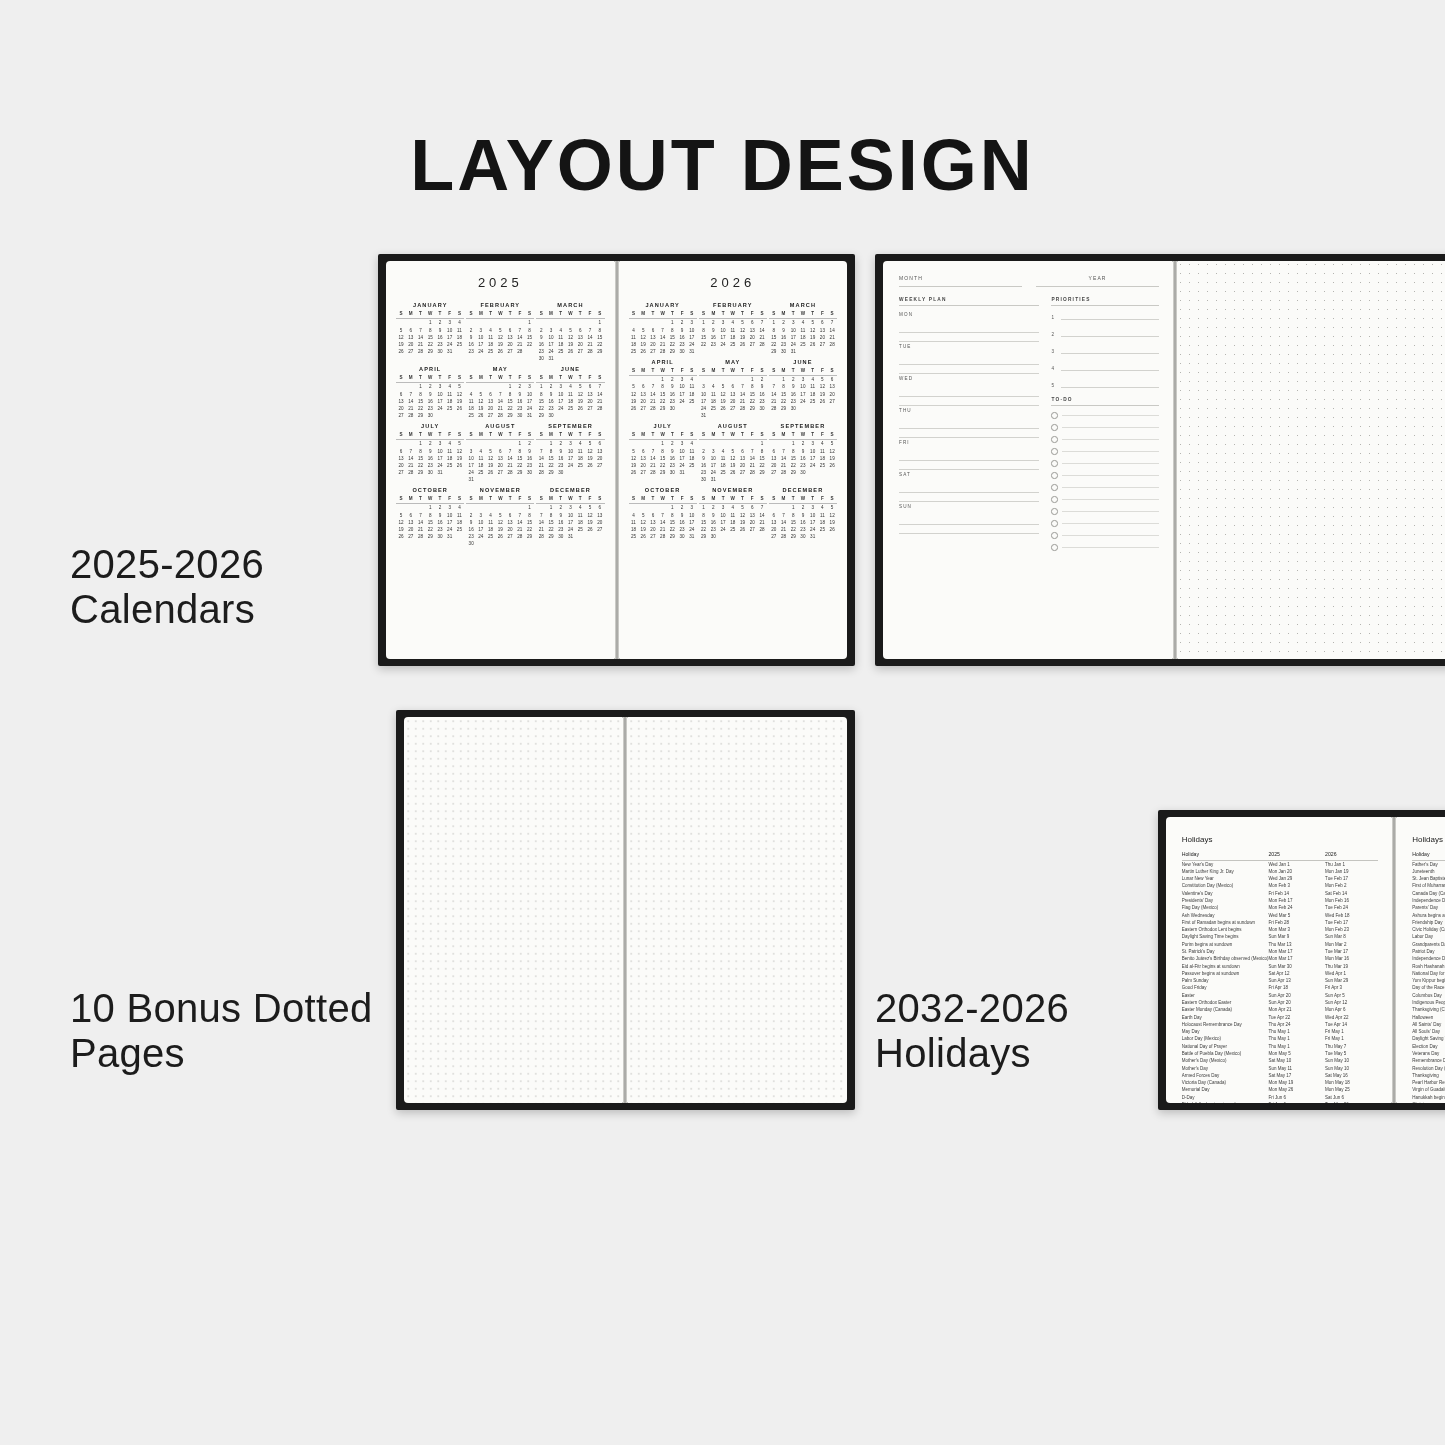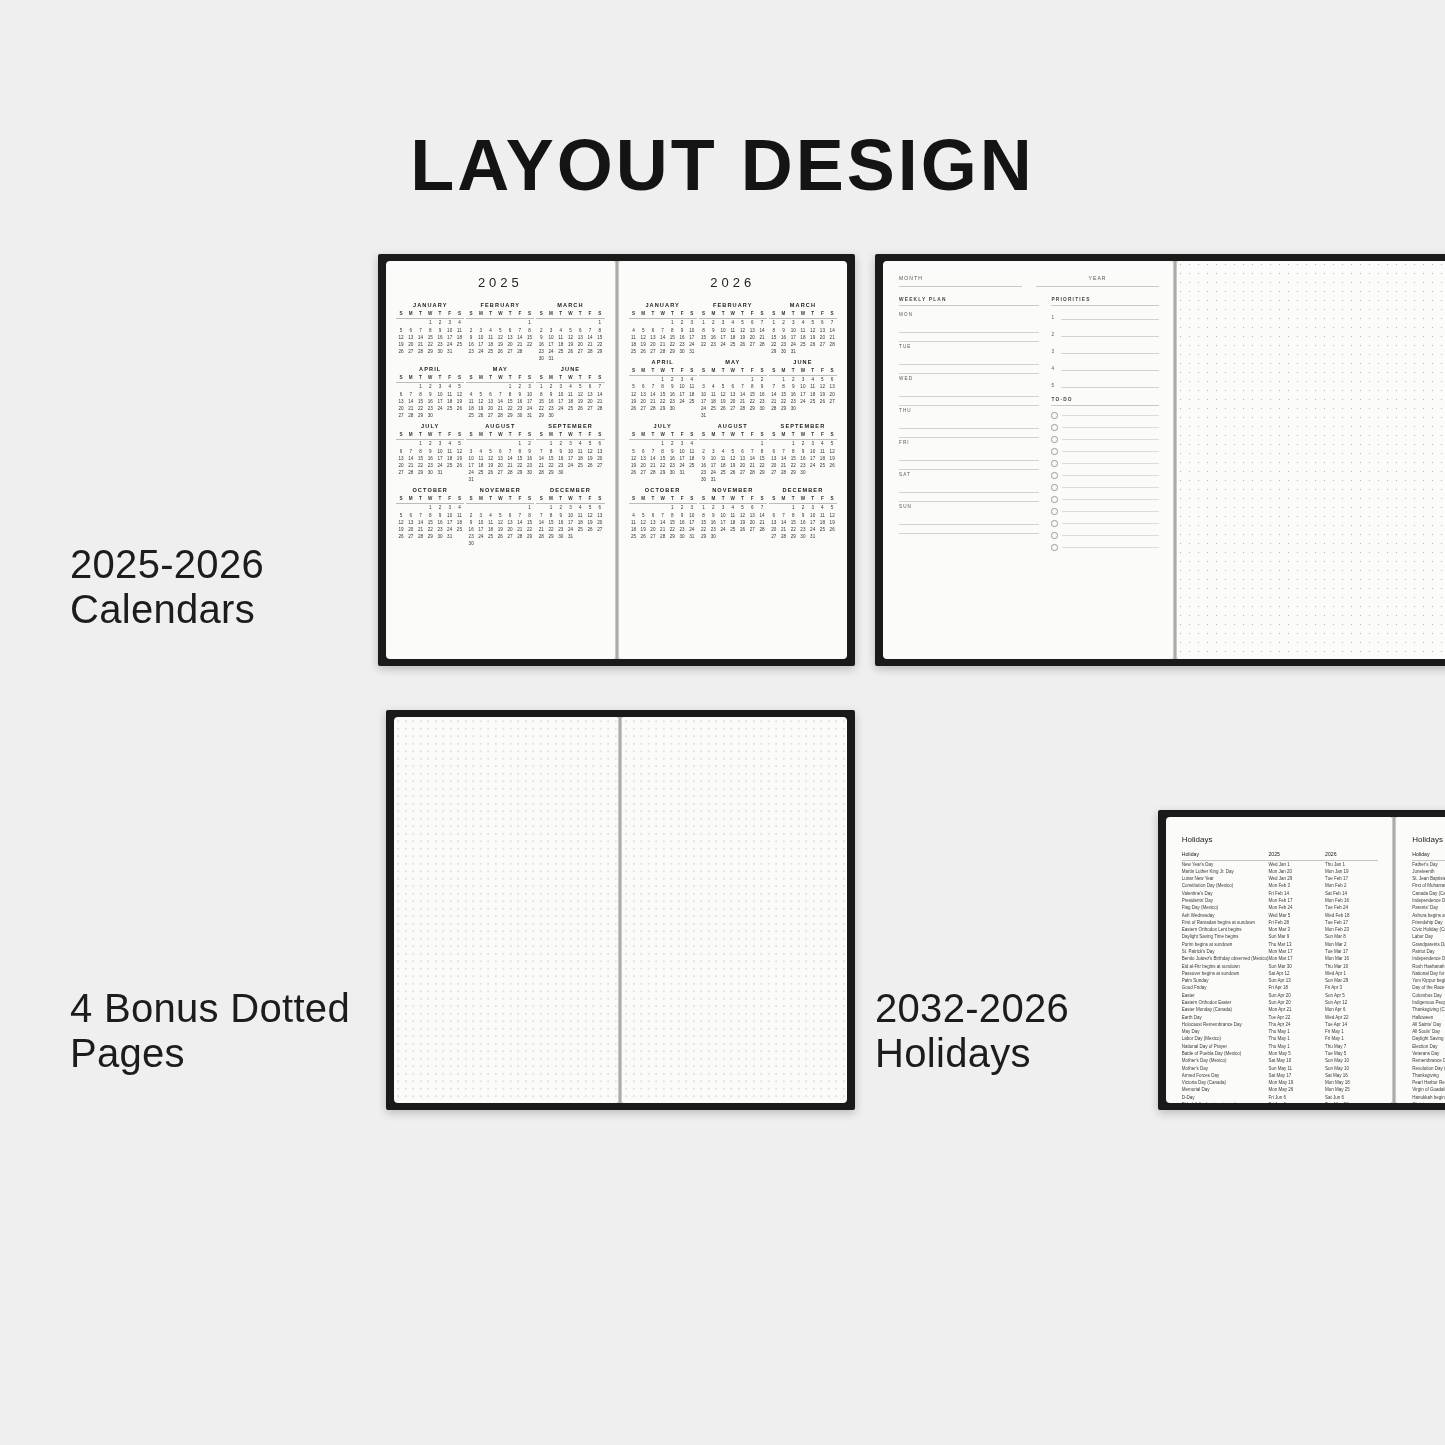--- a/index.html
+++ b/index.html
@@ -1800,21 +1800,21 @@
           </div>
         </div>
         <div class="spine"></div>
         <div class="leaf right">
           <div class="dotgrid"></div>
         </div>
       </div>
     </div>
 
     <div class="quad" style="margin-top:34px">
-      <div class="quad-title">4 Bonus Dotted Pages</div>
+      <div class="quad-title">10 Bonus Dotted Pages</div>
       <div class="book dot">
         <div class="leaf left">
           <div class="dotgrid small"></div>
         </div>
         <div class="spine"></div>
         <div class="leaf right">
           <div class="dotgrid small"></div>
         </div>
       </div>
     </div>

